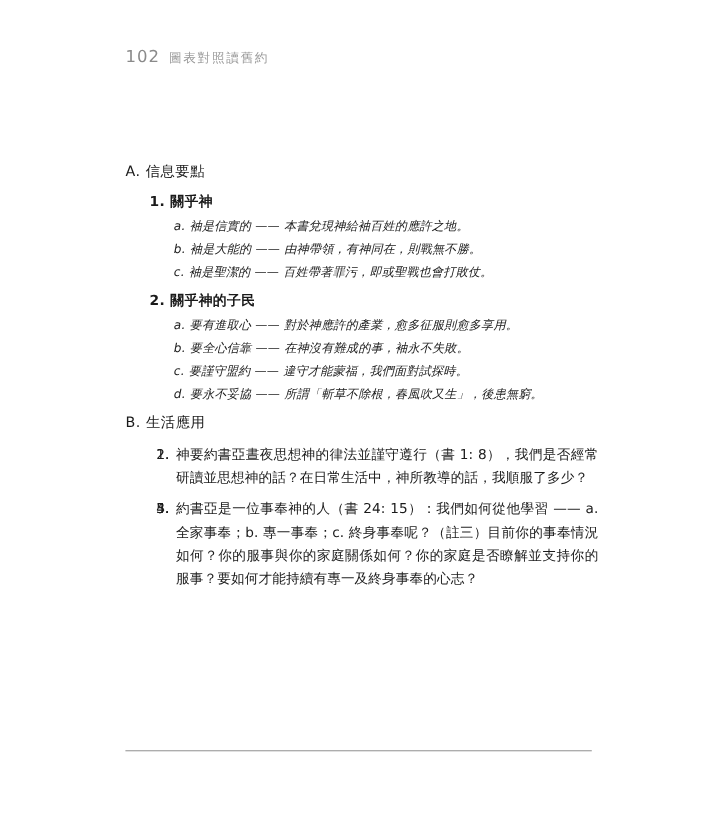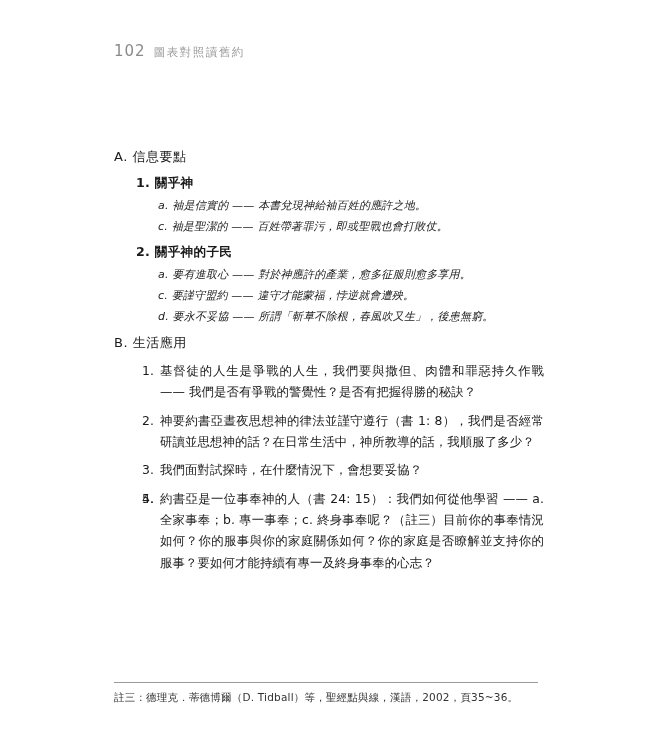--- a/index.html
+++ b/index.html
@@ -147,54 +147,53 @@
   </div>
 
 
   <div class="content">
 
     <div class="head-a">A. 信息要點</div>
 
     <div>
       <div class="lvl2">1. 關乎神</div>
       <div class="lvl3">a. 袖是信實的 —— 本書兌現神給袖百姓的應許之地。</div>
+      <div class="lvl3">b. 袖是大能的 —— 由神帶領，有神同在，則戰無不勝。</div>
       <div class="lvl3">c. 袖是聖潔的 —— 百姓帶著罪污，即或聖戰也會打敗仗。</div>
     </div>
 
     <div>
       <div class="lvl2">2. 關乎神的子民</div>
       <div class="lvl3">a. 要有進取心 —— 對於神應許的產業，愈多征服則愈多享用。</div>
-      <div class="lvl3">c. 要謹守盟約 —— 違守才能蒙福，悖逆就會遭殃。</div>
+      <div class="lvl3">b. 要全心信靠 —— 在神沒有難成的事，袖永不失敗。</div>
+      <div class="lvl3">c. 要謹守盟約 —— 違守才能蒙福，我們面對試探時。</div>
       <div class="lvl3">d. 要永不妥協 —— 所謂「斬草不除根，春風吹又生」，後患無窮。</div>
     </div>
 
     <div class="block-b">
       <div class="head-a">B. 生活應用</div>
 
       <div class="num-item">
         <span class="num">1.</span>
-        <span>基督徒的人生是爭戰的人生，我們要與撒但、肉體和罪惡持久作戰 —— 我們是否有爭戰的警覺性？是否有把握得勝的秘訣？</span>
       </div>
       <div class="num-item">
         <span class="num">2.</span>
         <span>神要約書亞晝夜思想神的律法並謹守遵行（書 1: 8），我們是否經常研讀並思想神的話？在日常生活中，神所教導的話，我順服了多少？</span>
       </div>
       <div class="num-item">
         <span class="num">3.</span>
-        <span>我們面對試探時，在什麼情況下，會想要妥協？</span>
       </div>
       <div class="num-item">
         <span class="num">4.</span>
       </div>
       <div class="num-item">
         <span class="num">5.</span>
         <span>約書亞是一位事奉神的人（書 24: 15）：我們如何從他學習 —— a. 全家事奉；b. 專一事奉；c. 終身事奉呢？（註三）目前你的事奉情況如何？你的服事與你的家庭關係如何？你的家庭是否瞭解並支持你的服事？要如何才能持續有專一及終身事奉的心志？</span>
       </div>
     </div>
 
   </div>
 
   <div class="footnote-wrap">
     <div class="footnote-rule"></div>
-    <div class="footnote">註三：德理克．蒂德博爾（D. Tidball）等，聖經點與線，漢語，2002，頁35~36。</div>
   </div>
 
 </div>
 
 </body></html>

